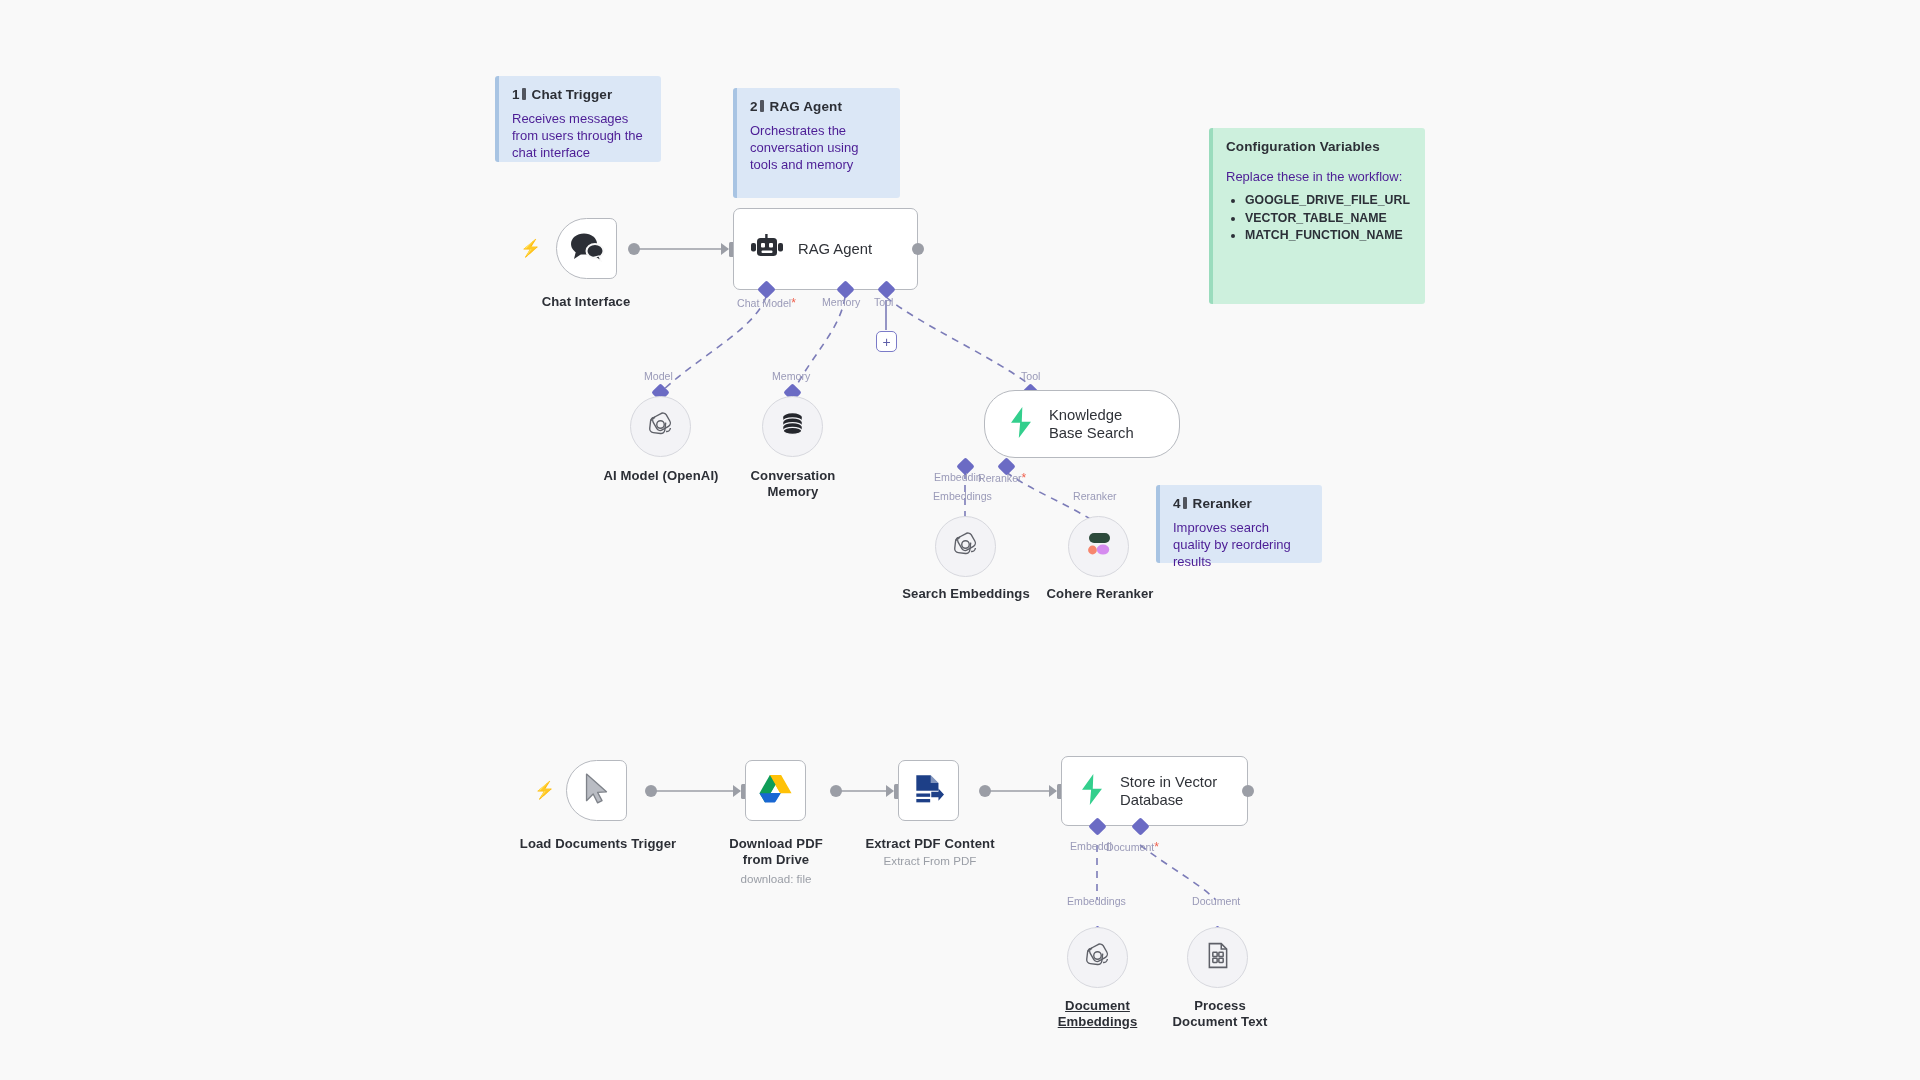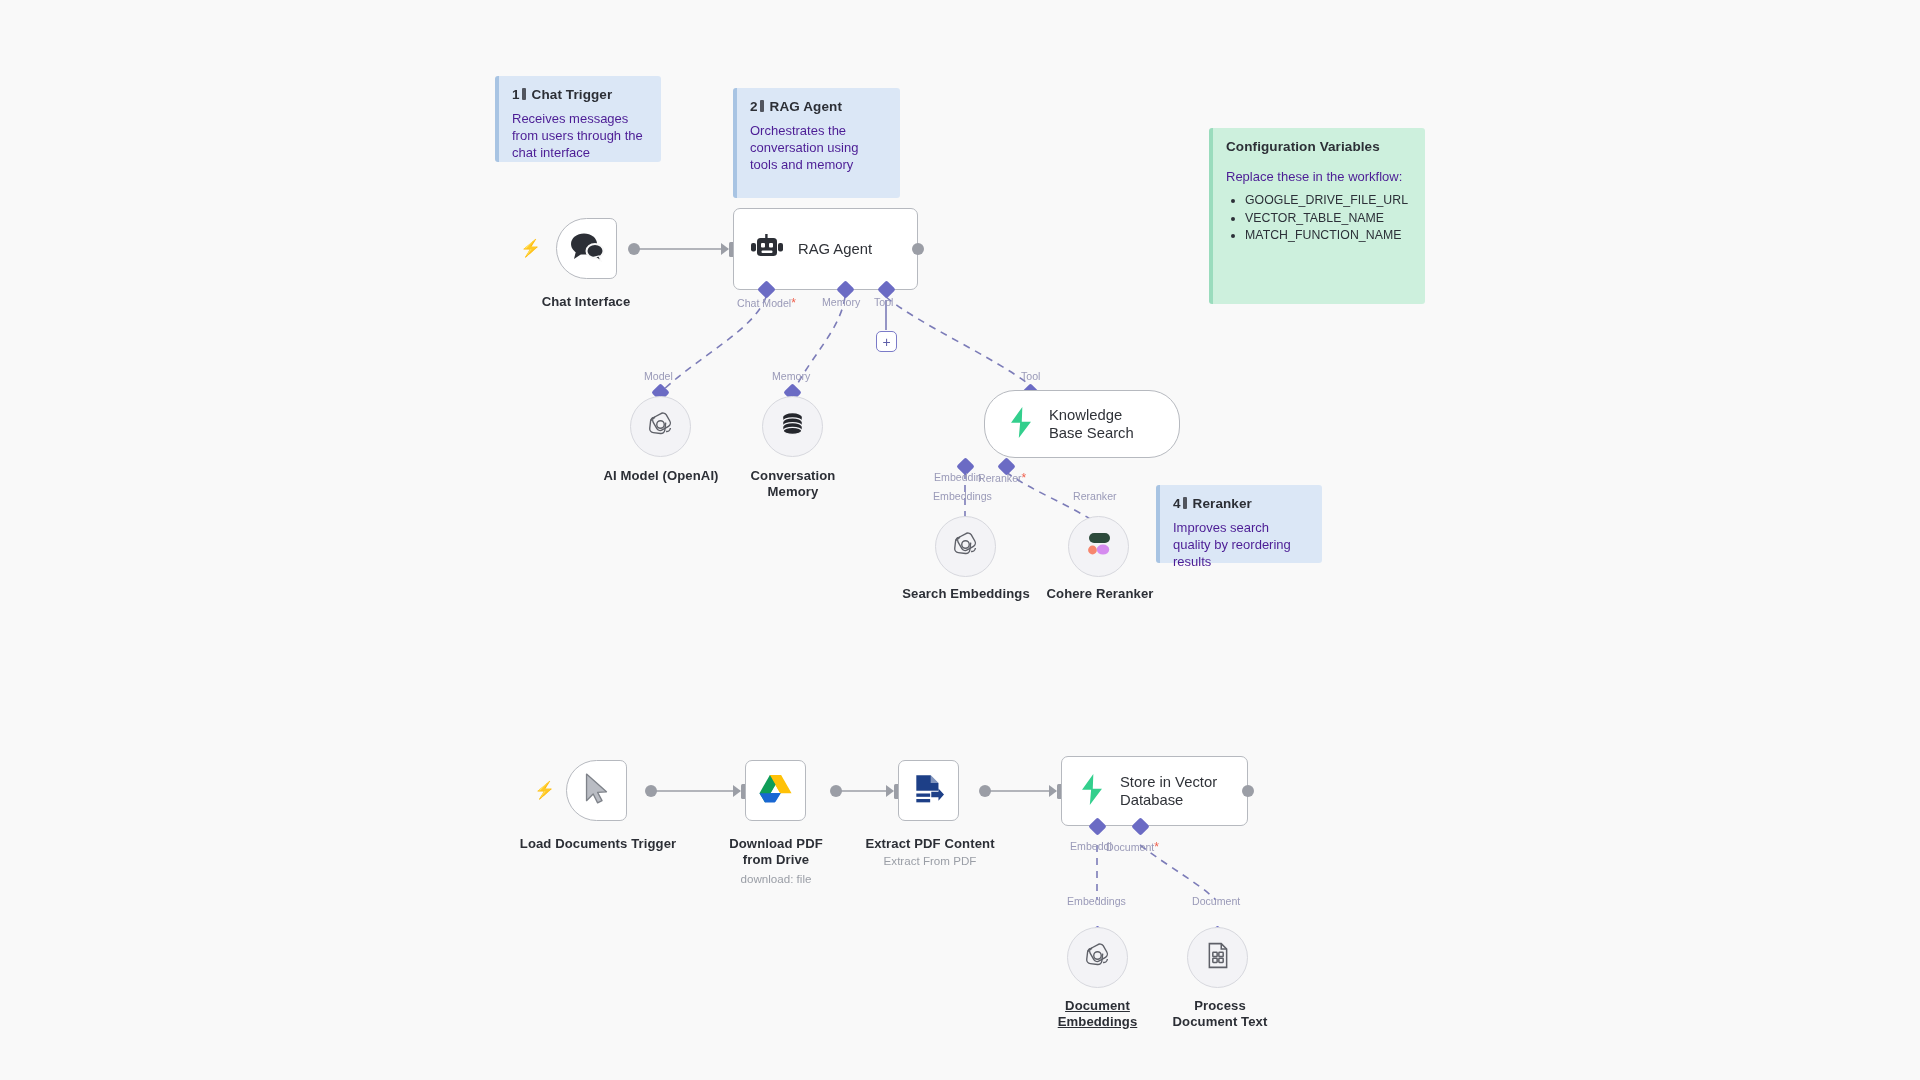--- a/index.html
+++ b/index.html
@@ -54,21 +54,21 @@
     font-size: 13px;
     line-height: 1.32;
     color: #4c1d95;
   }
   .sticky ul {
     margin: 7px 0 0 0;
     padding-left: 19px;
   }
   .sticky li {
     font-size: 12.3px;
-    font-weight: normal;
+    font-weight: bold;
     line-height: 1.42;
     color: #2c3038;
     letter-spacing: .05px;
   }
 
   
   .node {
     position: absolute;
     background: #ffffff;
     border: 1.4px solid #b6b9bf;

